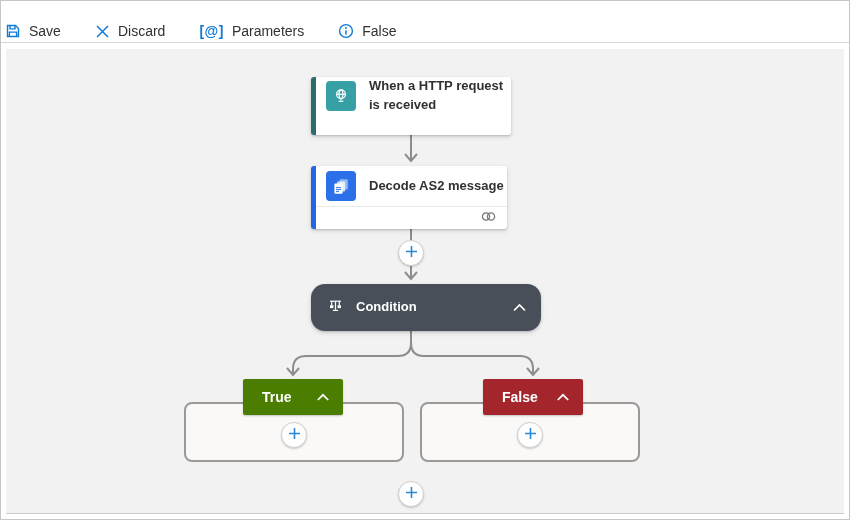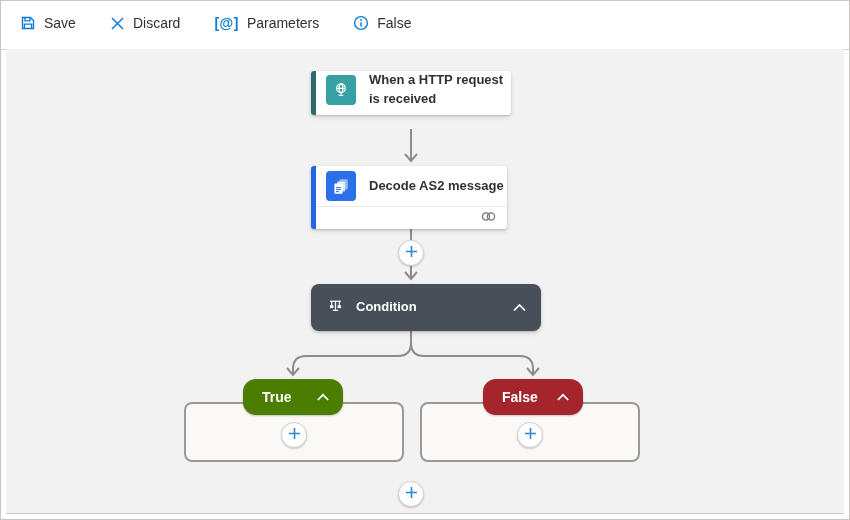--- a/index.html
+++ b/index.html
@@ -6,23 +6,23 @@
   body {
     width:850px; height:520px; position:relative; overflow:hidden;
     background:#ffffff; box-sizing:border-box;
     border:1px solid #c8c6c4;
     font-family:"Liberation Sans", sans-serif;
     -webkit-font-smoothing:antialiased;
   }
 
   
   .toolbar {
-    position:absolute; top:11px; left:0; right:0; height:37px;
+    position:absolute; top:4px; left:0; right:0; height:37px;
     background:#fff; border-bottom:1px solid #d8d6d4;
-    display:flex; align-items:flex-start; padding-left:15px; gap:26px;
+    display:flex; align-items:flex-end; padding-left:0; gap:26px;
   }
   .tbtn {
     display:flex; align-items:center; gap:8px;
     background:none; border:none; padding:3px 4px; cursor:pointer;
     font-family:"Liberation Sans", sans-serif;
     font-size:14px; color:#323130;
   }
   .tbtn svg { display:block; }
   .param-glyph { color:#0f7bd7; font-weight:700; font-size:14px; letter-spacing:0.5px; }
 
@@ -33,21 +33,21 @@
   }
   .connectors { position:absolute; left:0; top:0; pointer-events:none; z-index:1; }
 
   .node {
     position:absolute; background:#fff; border-radius:3px;
     box-shadow:0 1px 2px rgba(0,0,0,.16), 0 2px 5px rgba(0,0,0,.12);
     z-index:2; cursor:pointer;
   }
   .stripe { position:absolute; left:0; top:0; bottom:0; width:5px; border-radius:3px 0 0 3px; }
 
-  .card-trigger { left:305px; top:22px; width:200px; height:44px; }
+  .card-trigger { left:305px; top:28px; width:200px; height:58px; }
   .card-action  { left:305px; top:117px; width:196px; height:63px; display:flex; flex-direction:column; }
   .card-row { display:flex; align-items:center; flex:1; }
   .card-footer {
     height:22px; border-top:1px solid #ebe9e7;
     display:flex; align-items:center; justify-content:flex-end; padding-right:10px;
   }
   .icon-tile {
     width:30px; height:30px; border-radius:4px; flex:0 0 auto;
     display:flex; align-items:center; justify-content:center; margin-left:15px;
   }
@@ -55,29 +55,29 @@
   .tile-action  { background:#2b70e8; }
   .card-title {
     margin-left:13px; font-size:13px; font-weight:700; color:#323130;
     line-height:1.45; max-width:140px; }
   .nowrap { white-space:nowrap; }
   .stripe-trigger { background:#2e6b6e; }
   .stripe-action  { background:#2266e3; }
 
   .card-condition {
     left:305px; top:235px; width:200px; height:47px;
-    background:#484f58; border-radius:8px;
+    background:#484f58; border-radius:14px;
     display:flex; align-items:center; padding:0 14px 0 16px;
   }
   .card-condition .card-title { color:#fff; margin-left:12px; max-width:none; }
   .cond-chevron { margin-left:auto; display:flex; }
 
   .branch-header {
     position:absolute; top:330px; width:100px; height:36px; z-index:3;
-    border-radius:13px; box-shadow:0 1px 2px rgba(0,0,0,.22);
+    border-radius:2px; box-shadow:0 1px 2px rgba(0,0,0,.22);
     display:flex; align-items:center; justify-content:space-between;
     padding:0 13px 0 19px; box-sizing:border-box; cursor:pointer;
   }
   .branch-true  { left:237px; background:#4a7d00; }
   .branch-false { left:477px; background:#a4262c; }
   .branch-label { color:#fff; font-size:14px; font-weight:700; }
 
   .branch-box {
     position:absolute; top:353px; width:220px; height:60px; z-index:2;
     background:#faf9f8; border:2px solid #9b9997; border-radius:8px;

